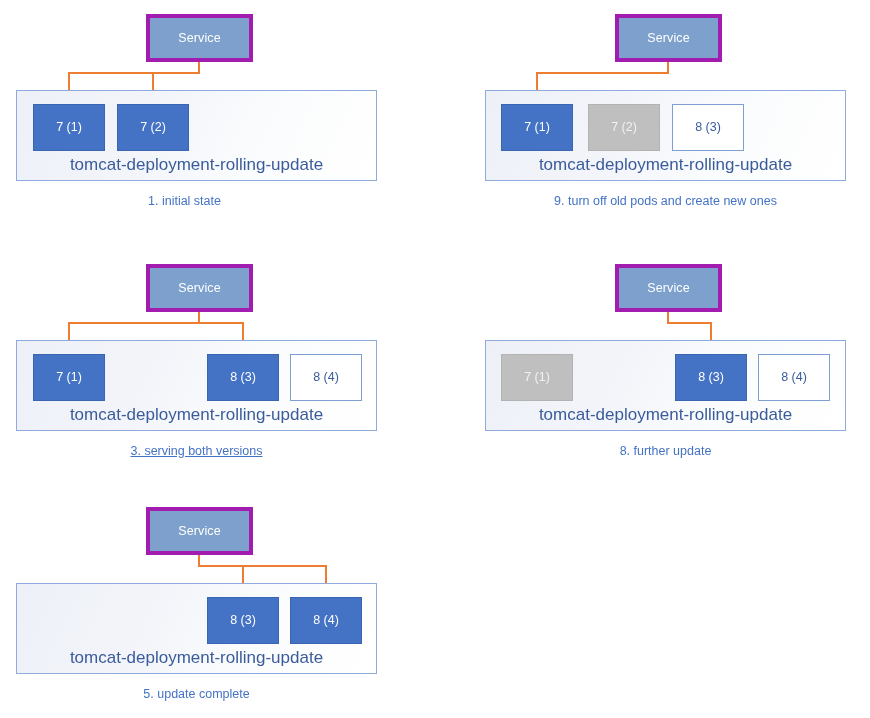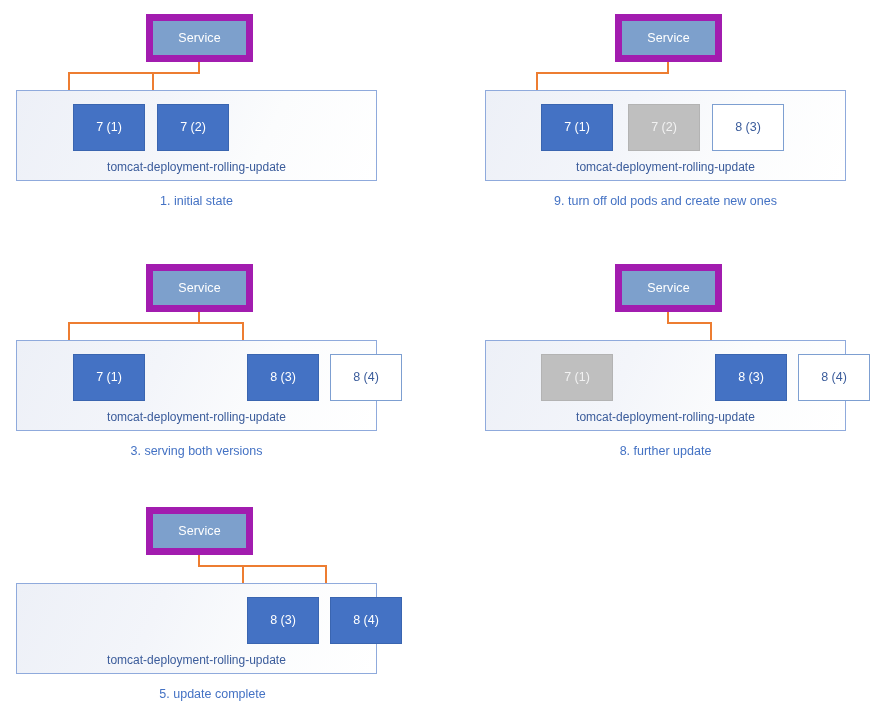--- a/index.html
+++ b/index.html
@@ -23,21 +23,21 @@
   }
   .panel {
     position: absolute;
   }
   
   .service-box {
     position: absolute;
     width: 107px;
     height: 48px;
     background: #7DA0CC;
-    border: 7px solid #a21caf;
+    border: 4px solid #a21caf;
     box-sizing: border-box;
     display: flex;
     align-items: center;
     justify-content: center;
   }
   .service-label {
     color: #FFFFFF;
     font-size: 12.5px;
     font-family: "Liberation Sans", sans-serif;
     letter-spacing: .1px;
@@ -50,37 +50,36 @@
     border: 1px solid #8FAADC;
     background: linear-gradient(115deg, #EDF0F7 0%, #F3F5FA 38%, #FBFCFD 68%, #FFFFFF 100%);
   }
   .deployment-label {
     position: absolute;
     left: 0;
     right: 0;
     bottom: 7px;
     text-align: center;
     color: #3B5C9B;
-    font-size: 12px;
+    font-size: 17px;
     font-family: "Liberation Sans", sans-serif;
     line-height: 1;
   }
   
   .pod {
     position: absolute;
     width: 72px;
     height: 47px;
     box-sizing: border-box;
     display: flex;
     align-items: center;
     justify-content: center;
     font-size: 12.5px;
     font-family: "Liberation Sans", sans-serif;
     line-height: 1;
-    margin-left: 40px;
   }
   .pod.blue {
     background: #4472C4;
     border: 1px solid #3A65B0;
     color: #FFFFFF;
   }
   .pod.gray {
     background: #BFBFBF;
     border: 1px solid #B3B3B3;
     color: #F2F2F2;
@@ -146,21 +145,21 @@
       <div class="deployment-label">tomcat-deployment-rolling-update</div>
     </div>
 
     <div class="pod blue" style="left:33px; top:104px;">
       <span>7 (1)</span>
     </div>
     <div class="pod blue" style="left:117px; top:104px;">
       <span>7 (2)</span>
     </div>
 
-    <div class="caption" style="left:16px; top:195px; width:361px;">1. initial state</div>
+    <div class="caption" style="left:4px; top:195px; width:361px;">1. initial state</div>
   </div>
 
   <div class="panel">
     <div class="service-box" style="left:615px; top:14px;">
       <span class="service-label">Service</span>
     </div>
 
     <div class="deployment" style="left:485px; top:90px; width:361px; height:91px;">
       <div class="deployment-label">tomcat-deployment-rolling-update</div>
     </div>
@@ -190,21 +189,21 @@
     <div class="pod blue" style="left:33px; top:354px;">
       <span>7 (1)</span>
     </div>
     <div class="pod blue" style="left:207px; top:354px;">
       <span>8 (3)</span>
     </div>
     <div class="pod outline" style="left:290px; top:354px;">
       <span>8 (4)</span>
     </div>
 
-    <div class="caption" style="left:16px; top:445px; width:361px;">3. serving both versions</div>
+    <div class="caption" style="left:16px; top:445px; width:361px;text-decoration:underline;">3. serving both versions</div>
   </div>
 
   <div class="panel">
     <div class="service-box" style="left:615px; top:264px;">
       <span class="service-label">Service</span>
     </div>
 
     <div class="deployment" style="left:485px; top:340px; width:361px; height:91px;">
       <div class="deployment-label">tomcat-deployment-rolling-update</div>
     </div>
@@ -231,16 +230,16 @@
       <div class="deployment-label">tomcat-deployment-rolling-update</div>
     </div>
 
     <div class="pod blue" style="left:207px; top:597px;">
       <span>8 (3)</span>
     </div>
     <div class="pod blue" style="left:290px; top:597px;">
       <span>8 (4)</span>
     </div>
 
-    <div class="caption" style="left:32px; top:688px; width:361px;">5. update complete</div>
+    <div class="caption" style="left:16px; top:688px; width:361px;">5. update complete</div>
   </div>
 
 </div>
 
 </body></html>

